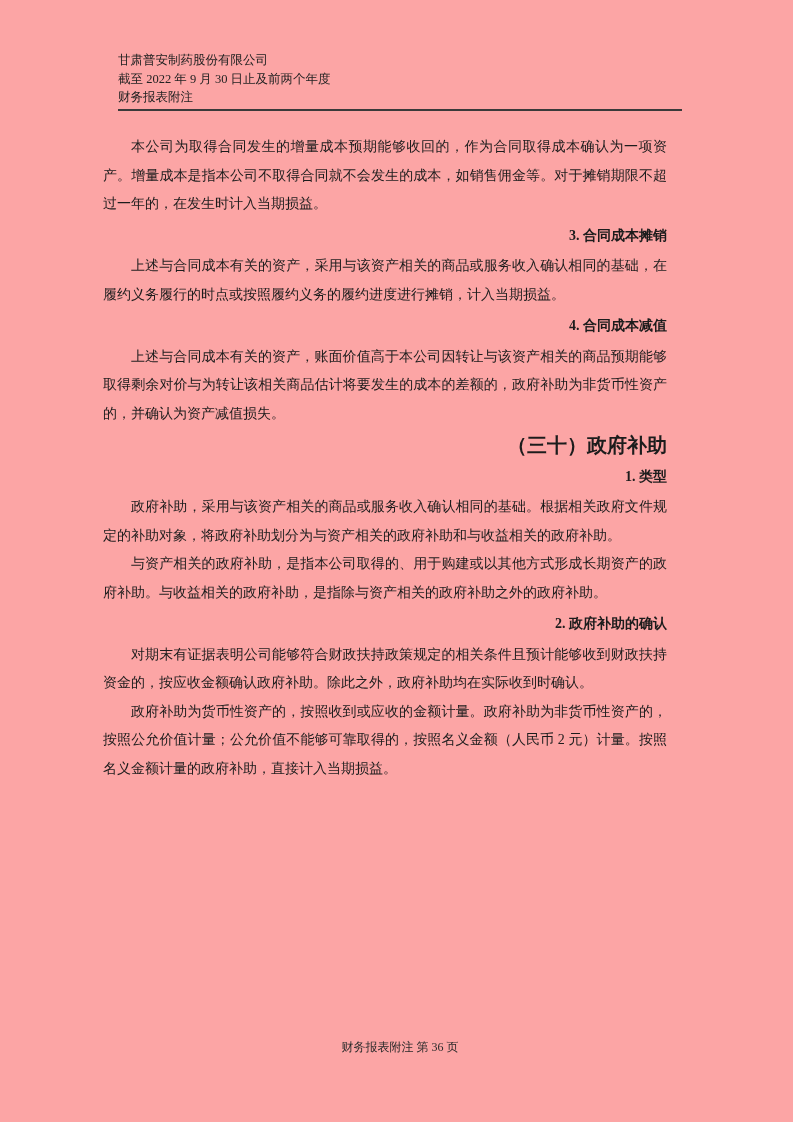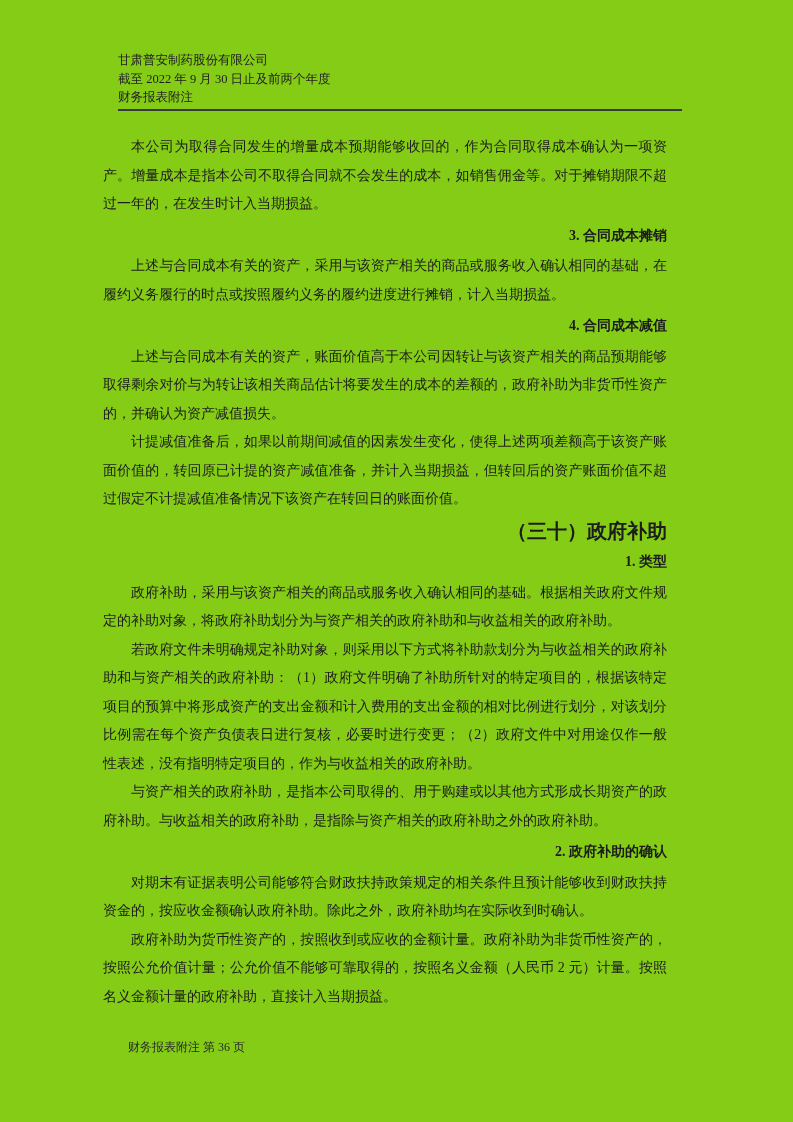--- a/index.html
+++ b/index.html
@@ -4,21 +4,21 @@
 <style>
   html, body {
     margin: 0;
     padding: 0;
     background: #ffffff;
   }
   .page {
     position: relative;
     width: 793px;
     height: 1122px;
-    background: #84cc16;
+    background: #fca5a5;
     font-family: "Liberation Serif", "DejaVu Serif", serif;
     color: #1c1c1c;
     overflow: hidden;
   }
   .doc-header {
     position: absolute;
     left: 118px;
     top: 51px;
     width: 564px;
     font-size: 12.5px;
@@ -55,23 +55,24 @@
     font-weight: bold;
     text-indent: 2em;
     text-align: right;
   }
   .hsection {
     text-indent: 1.7em;
     font-size: 20px;
   }
   .doc-footer {
     position: absolute;
-    left: 128px;
+    left: 118px;
     top: 1039px;
     width: 564px;
+    text-align: center;
     font-size: 12px;
     color: #2a2a2a;
   }
 </style>
 </head>
 <body>
 
 <div class="page">
 
   <header class="doc-header">
@@ -80,25 +81,23 @@
     <div class="hline">财务报表附注</div>
     <hr class="header-rule">
   </header>
 
   <main class="content">
     <p class="para">本公司为取得合同发生的增量成本预期能够收回的，作为合同取得成本确认为一项资产。增量成本是指本公司不取得合同就不会发生的成本，如销售佣金等。对于摊销期限不超过一年的，在发生时计入当期损益。</p>
     <h3 class="hnum">3. 合同成本摊销</h3>
     <p class="para">上述与合同成本有关的资产，采用与该资产相关的商品或服务收入确认相同的基础，在履约义务履行的时点或按照履约义务的履约进度进行摊销，计入当期损益。</p>
     <h3 class="hnum">4. 合同成本减值</h3>
     <p class="para">上述与合同成本有关的资产，账面价值高于本公司因转让与该资产相关的商品预期能够取得剩余对价与为转让该相关商品估计将要发生的成本的差额的，政府补助为非货币性资产的，并确认为资产减值损失。</p>
-    <p class="para">计提减值准备后，如果以前期间减值的因素发生变化，使得上述两项差额高于该资产账面价值的，转回原已计提的资产减值准备，并计入当期损益，但转回后的资产账面价值不超过假定不计提减值准备情况下该资产在转回日的账面价值。</p>
     <h2 class="hsection">（三十）政府补助</h2>
     <h3 class="hnum">1. 类型</h3>
     <p class="para">政府补助，采用与该资产相关的商品或服务收入确认相同的基础。根据相关政府文件规定的补助对象，将政府补助划分为与资产相关的政府补助和与收益相关的政府补助。</p>
-    <p class="para">若政府文件未明确规定补助对象，则采用以下方式将补助款划分为与收益相关的政府补助和与资产相关的政府补助：（1）政府文件明确了补助所针对的特定项目的，根据该特定项目的预算中将形成资产的支出金额和计入费用的支出金额的相对比例进行划分，对该划分比例需在每个资产负债表日进行复核，必要时进行变更；（2）政府文件中对用途仅作一般性表述，没有指明特定项目的，作为与收益相关的政府补助。</p>
     <p class="para">与资产相关的政府补助，是指本公司取得的、用于购建或以其他方式形成长期资产的政府补助。与收益相关的政府补助，是指除与资产相关的政府补助之外的政府补助。</p>
     <h3 class="hnum">2. 政府补助的确认</h3>
     <p class="para">对期末有证据表明公司能够符合财政扶持政策规定的相关条件且预计能够收到财政扶持资金的，按应收金额确认政府补助。除此之外，政府补助均在实际收到时确认。</p>
     <p class="para">政府补助为货币性资产的，按照收到或应收的金额计量。政府补助为非货币性资产的，按照公允价值计量；公允价值不能够可靠取得的，按照名义金额（人民币 2 元）计量。按照名义金额计量的政府补助，直接计入当期损益。</p>
   </main>
 
   <footer class="doc-footer">
     <span>财务报表附注 第 36 页</span>
   </footer>
 

